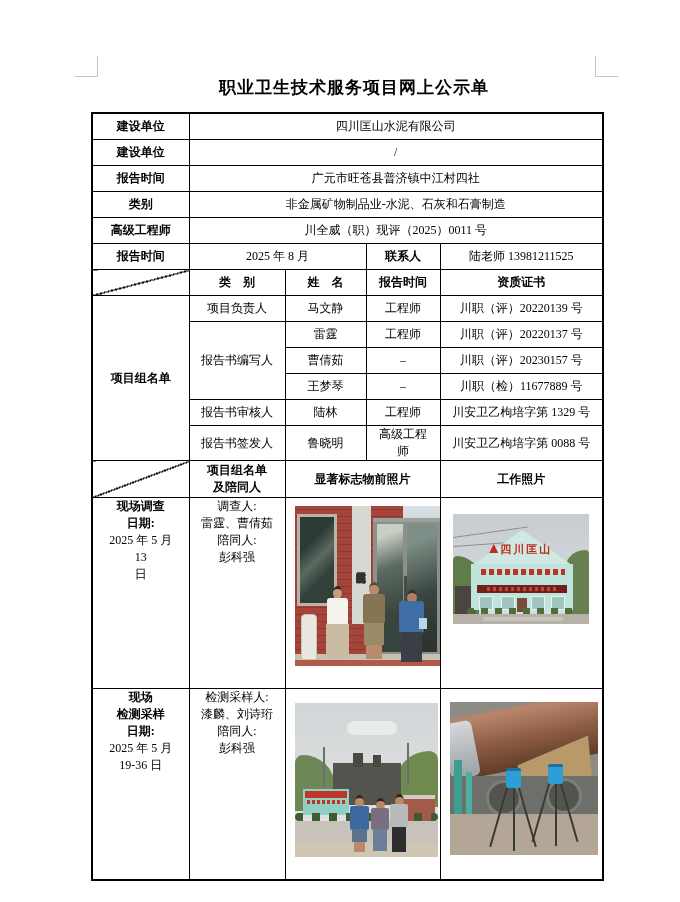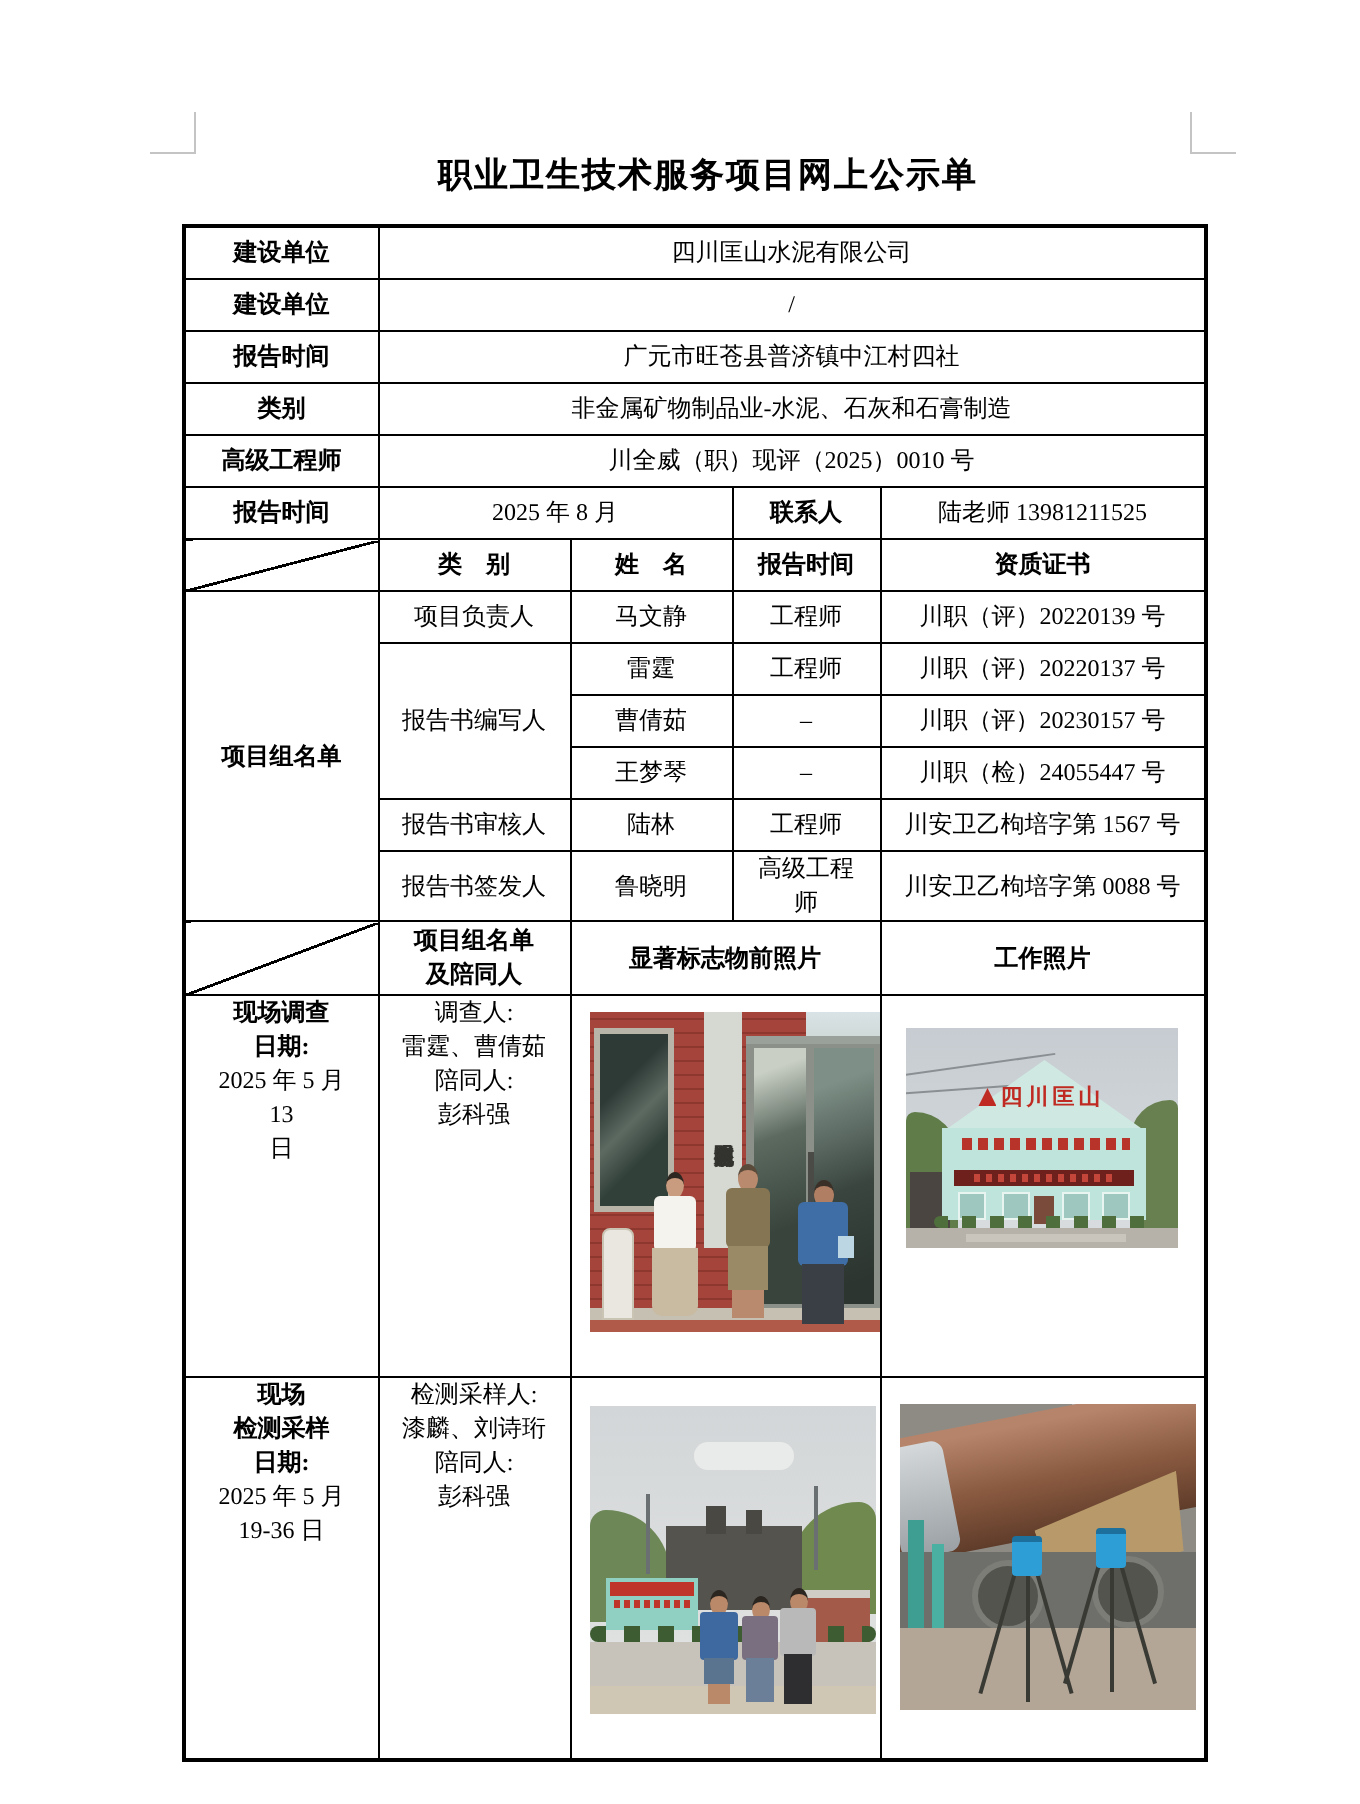--- a/index.html
+++ b/index.html
@@ -177,21 +177,21 @@
   <tr class="r25">
     <td class="b">报告时间</td>
     <td colspan="4">广元市旺苍县普济镇中江村四社</td>
   </tr>
   <tr class="r25">
     <td class="b">类别</td>
     <td colspan="4">非金属矿物制品业-水泥、石灰和石膏制造</td>
   </tr>
   <tr class="r25">
     <td class="b">高级工程师</td>
-    <td colspan="4">川全威（职）现评（2025）0010 号</td>
+    <td colspan="4">川全威（职）现评（2025）0011 号</td>
   </tr>
 
   <tr class="r25">
     <td class="b">报告时间</td>
     <td colspan="2">2025 年 8 月</td>
     <td class="b">联系人</td>
     <td>陆老师  13981211525</td>
   </tr>
 
   <tr class="r25">
@@ -216,27 +216,27 @@
     <td class="cert">川职（评）20220137 号</td>
   </tr>
   <tr class="r25">
     <td>曹倩茹</td>
     <td>–</td>
     <td class="cert">川职（评）20230157 号</td>
   </tr>
   <tr class="r25">
     <td>王梦琴</td>
     <td>–</td>
-    <td class="cert">川职（检）24055447 号</td>
+    <td class="cert">川职（检）11677889 号</td>
   </tr>
   <tr class="r25">
     <td>报告书审核人</td>
     <td>陆林</td>
     <td>工程师</td>
-    <td class="cert">川安卫乙枸培字第 1567 号</td>
+    <td class="cert">川安卫乙枸培字第 1329 号</td>
   </tr>
   <tr class="r25">
     <td>报告书签发人</td>
     <td>鲁晓明</td>
     <td>高级工程师</td>
     <td class="cert">川安卫乙枸培字第 0088 号</td>
   </tr>
 
   <tr class="rhead2">
     <td class="diag"></td>

